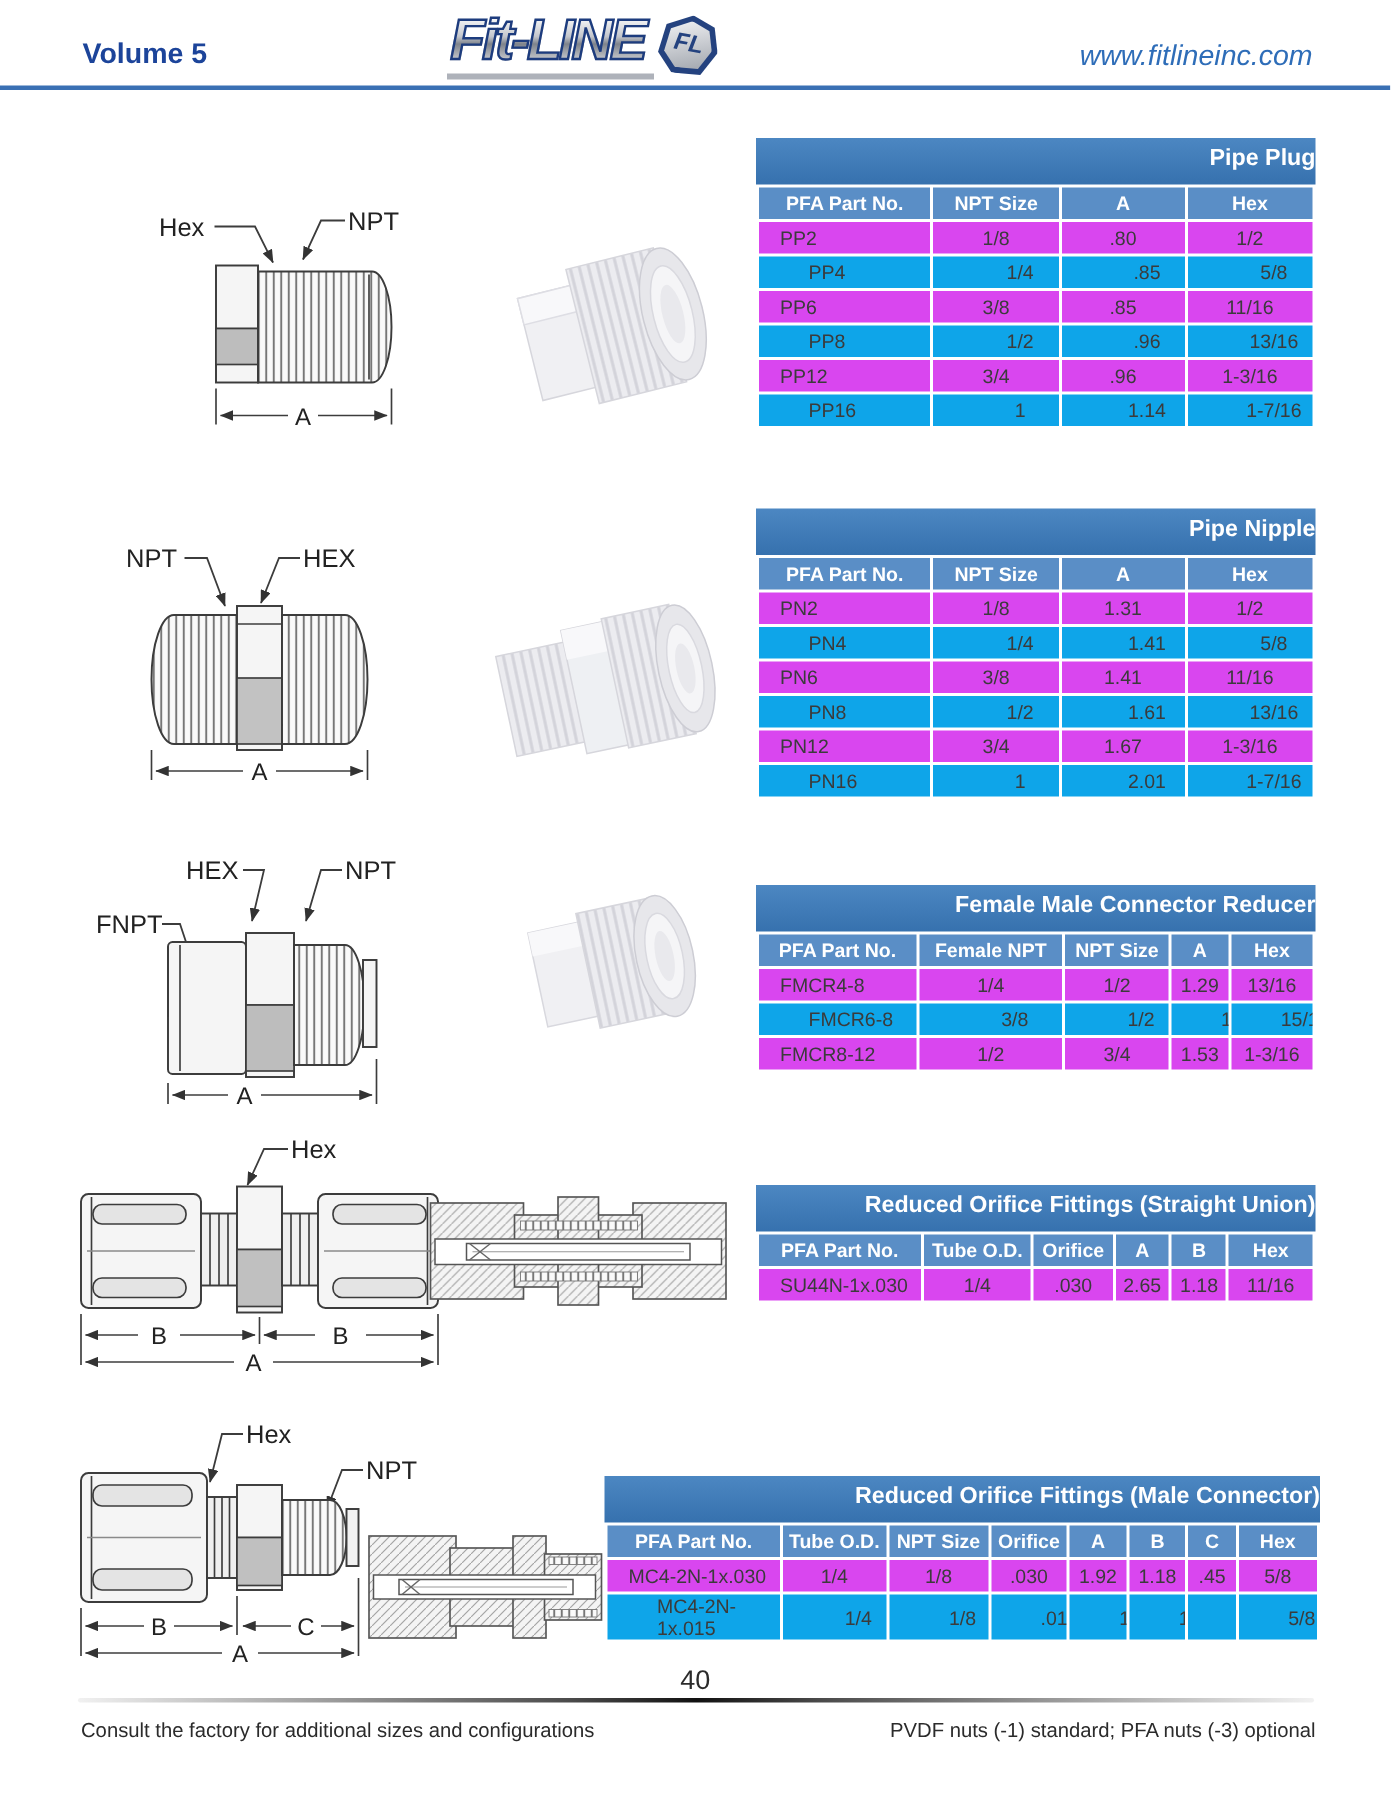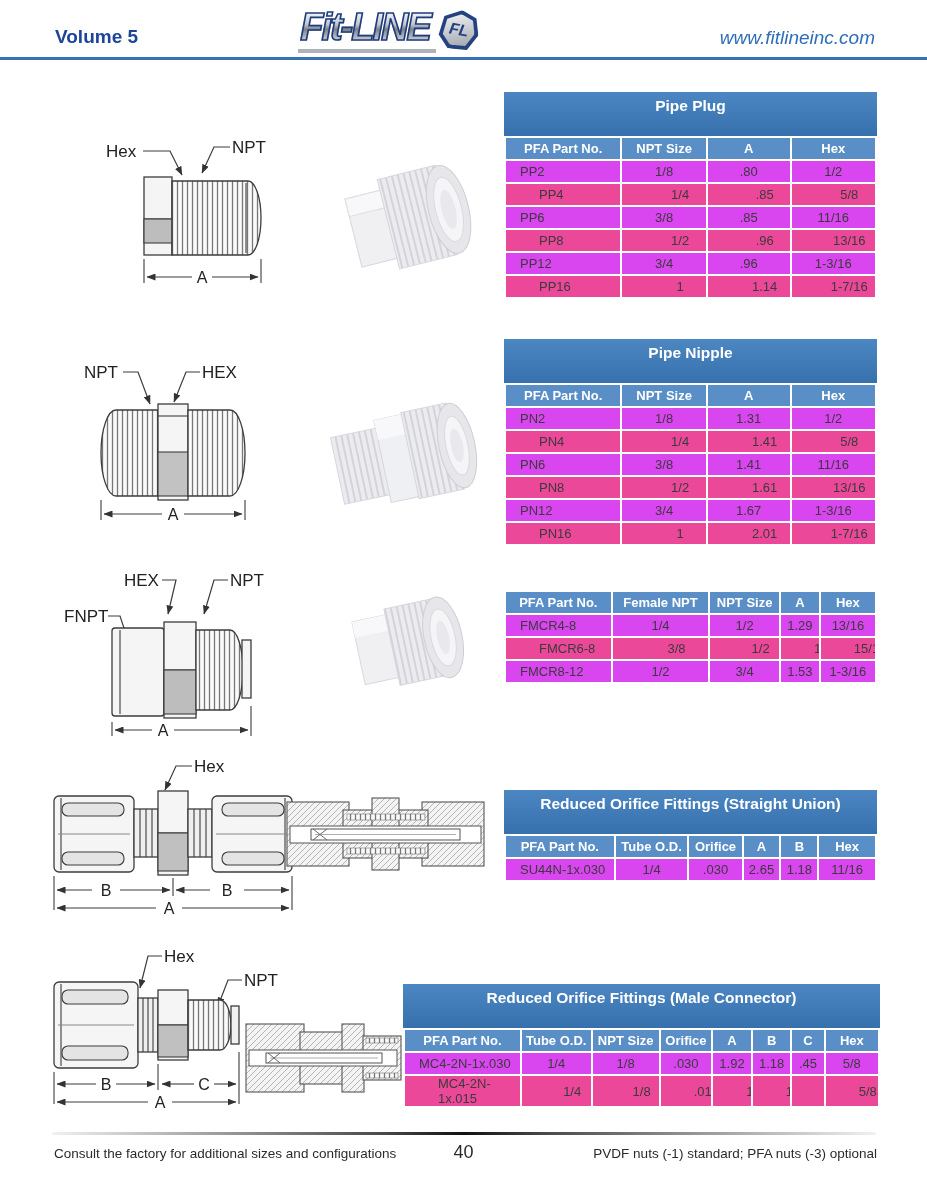--- a/index.html
+++ b/index.html
@@ -21,46 +21,46 @@
   .logo-badge{position:relative;width:40px;height:40px;transform:rotate(10deg);margin-left:-2px;}
   .badge-outer{position:absolute;inset:0;background:#24427f;
     clip-path:polygon(50% 0,88% 14%,100% 55%,78% 96%,30% 100%,2% 70%,8% 22%);}
   .badge-inner{position:absolute;inset:4px;background:linear-gradient(160deg,#f4f5f7,#9ea3ab);
     clip-path:polygon(50% 0,88% 14%,100% 55%,78% 96%,30% 100%,2% 70%,8% 22%);
     display:flex;align-items:center;justify-content:center;
     font-style:italic;font-weight:bold;font-size:16px;color:#24427f;}
 
   
   .dtable{position:absolute;}
-  .tbl-title{height:44px;line-height:27px;text-align:center;color:#fff;font-weight:bold;font-size:15.5px;
+  .tbl-title{height:31px;line-height:27px;text-align:right;color:#fff;font-weight:bold;font-size:15.5px;
     background:linear-gradient(180deg,#4c87c2,#3671ae);}
   table.dt{border-collapse:separate;border-spacing:2px;width:100%;table-layout:fixed;}
   table.dt th{background:#5a8ec6;color:#fff;font-weight:bold;font-size:13px;height:21px;text-align:center;padding:0 1px;overflow:hidden;}
   table.dt td{font-size:13px;color:#3b3b3b;text-align:center;height:21px;padding:0 1px;overflow:hidden;}
   table.dt tr.light td{background:#d946ef;}
-  table.dt tr.dark td{background:#ec4899;padding-left:33px;}
+  table.dt tr.dark td{background:#0ea5e9;padding-left:33px;}
   table.dt td.pn{text-align:left;padding-left:14px;}
 
   
   .drawing,.photo,.xsection{position:absolute;}
   .dlab{font-size:17px;fill:#222;font-family:"Liberation Sans",sans-serif;}
   .dim{font-size:16px;fill:#222;font-family:"Liberation Sans",sans-serif;}
   .dln{stroke:#3c3c3c;stroke-width:1.1;fill:none;}
   .ldr{stroke:#3c3c3c;stroke-width:1.2;fill:none;}
   .part{fill:#f5f5f5;stroke:#3c3c3c;stroke-width:1.3;}
   .band{fill:#bdbdbd;stroke:#3c3c3c;stroke-width:1.1;}
   .thrd{fill:url(#thr);stroke:#3c3c3c;stroke-width:1.3;}
   .hat{fill:url(#hatch);stroke:#555;stroke-width:1.1;}
   .slot{fill:#e4e4e4;stroke:#3c3c3c;stroke-width:1.1;}
 
   
   .footer-line{position:absolute;left:52px;top:1132px;width:824px;height:3px;border-radius:2px;
     background:linear-gradient(90deg,rgba(140,140,140,.12),#4a4a4a 40%,#111 50%,#4a4a4a 60%,rgba(140,140,140,.12));}
   .footer-left{position:absolute;left:54px;top:1146px;font-size:13.5px;color:#2b2b2b;}
-  .footer-page{position:absolute;left:0;width:927px;text-align:center;top:1142px;font-size:18px;color:#2b2b2b;}
+  .footer-page{position:absolute;left:0;width:927px;text-align:center;top:1110px;font-size:18px;color:#2b2b2b;}
   .footer-right{position:absolute;right:50px;top:1146px;font-size:13.5px;color:#2b2b2b;}
 </style>
 </head>
 <body>
 
 <div class="page">
 
   <svg width="0" height="0" style="position:absolute" aria-hidden="true">
     <defs>
       <pattern id="thr" width="5" height="8" patternUnits="userSpaceOnUse">
@@ -291,20 +291,21 @@
       <rect x="28" y="30" width="36" height="64" fill="#f0f0f3" stroke="#d8d8de"></rect>
       <rect x="28" y="30" width="36" height="16" fill="#f8f8fa"></rect>
       <rect x="62" y="24" width="50" height="78" fill="url(#thrP)" stroke="#d6d6dc"></rect>
       <ellipse cx="114" cy="64" rx="19" ry="41" fill="#e7e7eb" stroke="#cdcdd4"></ellipse>
       <ellipse cx="114" cy="64" rx="12" ry="29" fill="#f5f5f7" stroke="#d9d9df"></ellipse>
       <ellipse cx="114" cy="64" rx="6" ry="17" fill="#e9e9ed"></ellipse>
     </g>
   </svg>
 
   <div class="dtable" style="left:504px;top:590px;width:373px">
+      <div class="tbl-title">Female Male Connector Reducer</div>
       <table class="dt">
         <colgroup>
           <col style="width:29%">
           <col style="width:26.5%">
           <col style="width:19%">
           <col style="width:10.5%">
           <col style="width:15%">
         </colgroup>
         <thead>
           <tr>

